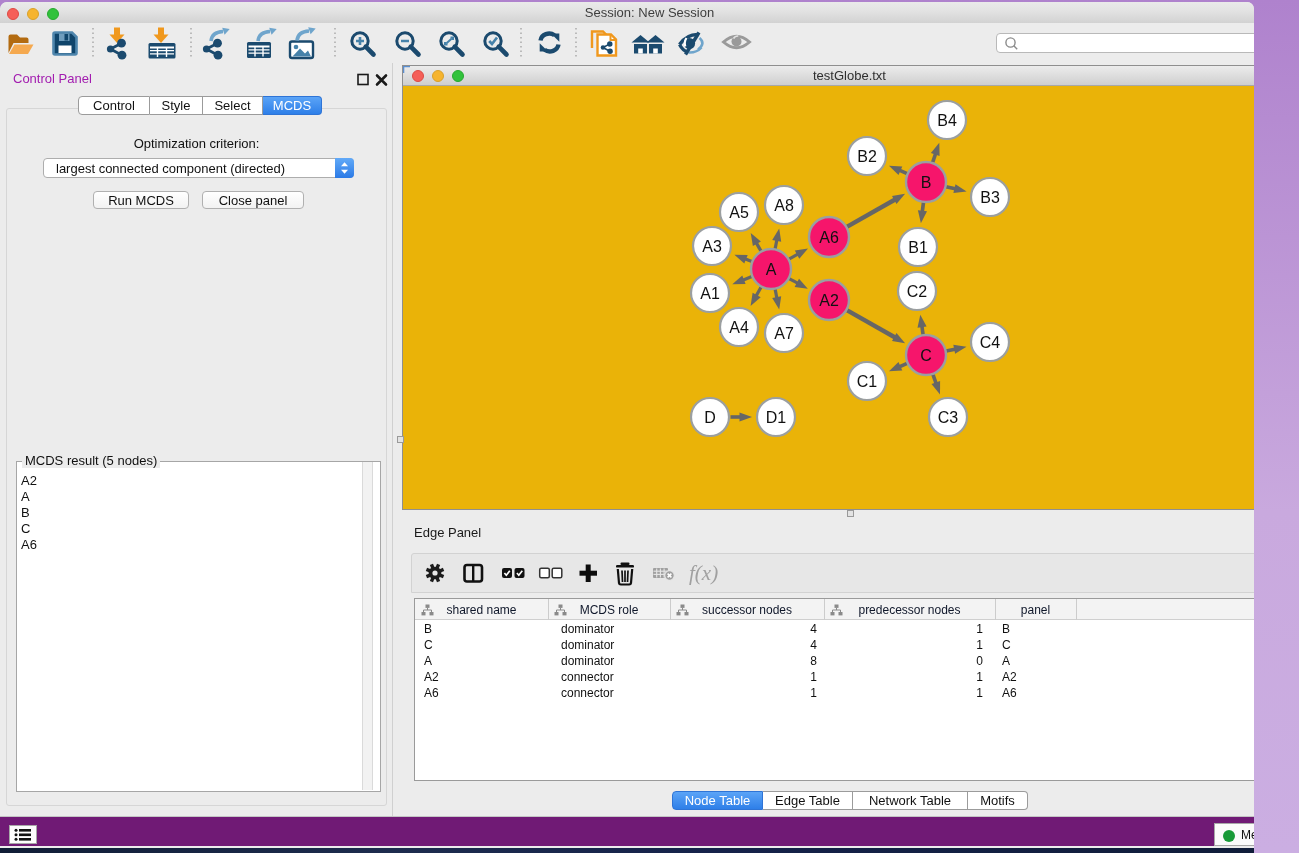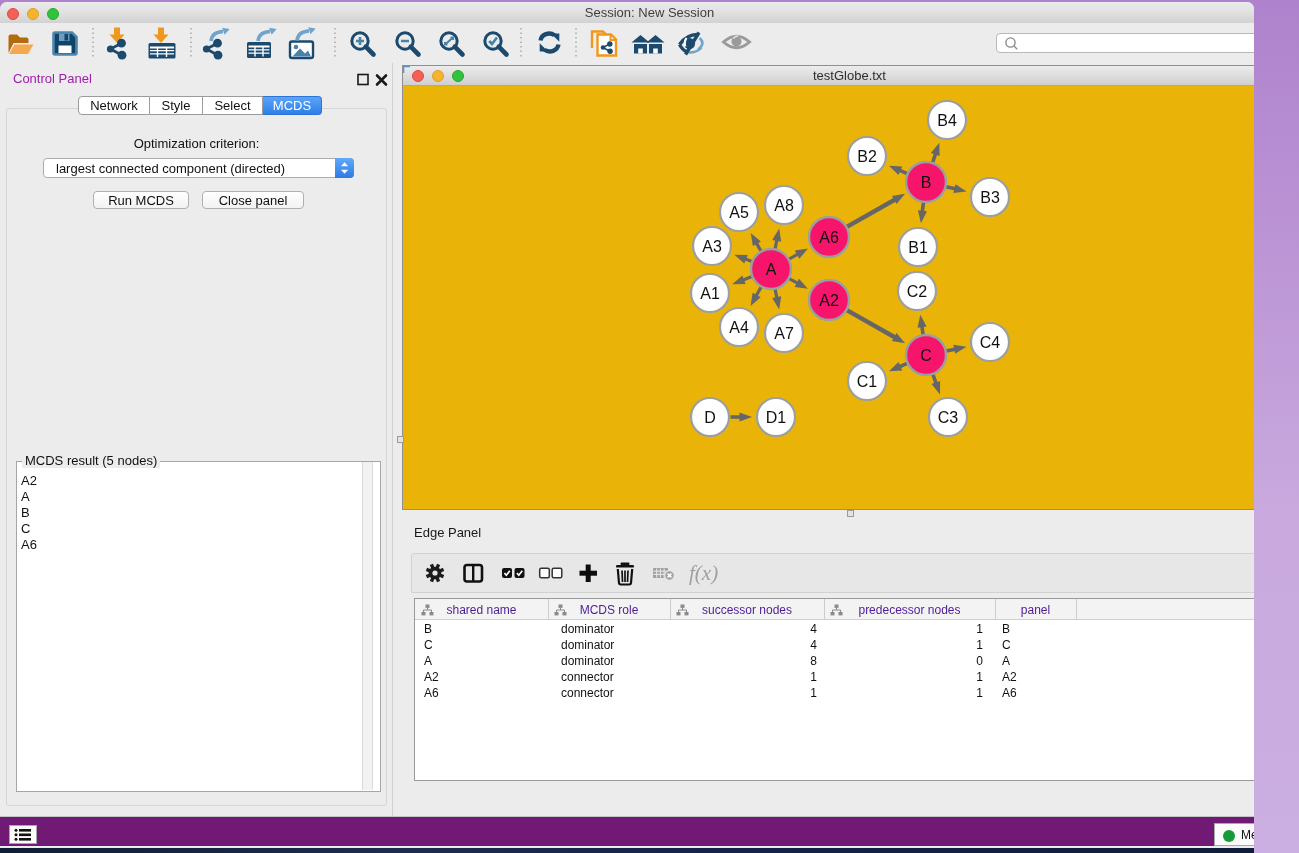--- a/index.html
+++ b/index.html
@@ -38,21 +38,21 @@
 #nettitle .t1{left:9px;background:#f55f58;border:1px solid #dd4a44}
 #nettitle .t2{left:29px;background:#f6b42e;border:1px solid #d9a02a}
 #nettitle .t3{left:49px;background:#32c23c;border:1px solid #27a930}
 #nettitle .title{position:absolute;left:0;right:0;top:2px;text-align:center;font-size:13px;color:#2e2e2e}
 
 #tpanel{position:absolute;left:394px;top:509px;width:905px;height:306px;background:#ececec}
 #tpanel .hdr{position:absolute;left:20px;top:14px;font-size:13px;color:#1a1a1a}
 #ttoolbar{position:absolute;left:17px;top:42px;width:876px;height:40px;background:#e7e7e7;border:1px solid #d2d2d2;border-radius:3px 3px 0 0}
 #ttable{position:absolute;left:20px;top:87px;width:879px;height:183px;background:#fff;border:1px solid #9a9a9a}
 #thead{position:absolute;left:0;top:0;width:877px;height:21px;background:#f3f3f3;border-bottom:1px solid #cfcfcf}
-.th{position:absolute;top:0;height:21px;font-size:12px;color:#4c1d95;display:flex;align-items:center;justify-content:center}
+.th{position:absolute;top:0;height:21px;font-size:12px;color:#0f172a;display:flex;align-items:center;justify-content:center}
 .colline{position:absolute;top:0;width:0;height:21px;border-left:1px solid #cccccc}
 .row{position:absolute;left:0;width:877px;height:16px;font-size:12px;color:#111}
 .cell{position:absolute;top:0;height:16px;line-height:16px}
 .cr{text-align:right}
 
 #btabs{position:absolute;left:278px;top:280px;height:20px;display:flex}
 
 #statusbar{position:absolute;left:0;top:814px;width:1299px;height:30px;background:#701a75;border-top:1px solid #c4c4c4}
 #hambtn{position:absolute;left:9px;top:8px;width:28px;height:19px;background:#fdfdfd;border:1px solid #a8a8a8}
 #membox{position:absolute;left:1214px;top:6px;width:74px;height:23px;background:#fbfbfb;border:1px solid #a8a8a8;font-size:12px;color:#111}
@@ -167,21 +167,21 @@
       </svg>
     </div>
   <div id="cpanel">
     <div class="hdr">Control Panel</div>
     <svg width="40" height="18" style="position:absolute;left:355px;top:8px">
         <rect x="3" y="3.5" width="10" height="10" fill="none" stroke="#1a1a1a" stroke-width="1.6"></rect>
         <path d="M22,4.5 L31,13.5 M31,4.5 L22,13.5" stroke="#1a1a1a" stroke-width="2.6" stroke-linecap="round"></path>
       </svg>
     <div id="cpcontent"></div>
     <div class="tabrow">
-      <div class="tab first" style="width:72px">Network</div>
+      <div class="tab first" style="width:72px">Control</div>
         <div class="tab" style="width:53px">Style</div>
         <div class="tab" style="width:60px">Select</div>
         <div class="tab sel last" style="width:59px">MCDS</div>
     </div>
     <div id="dropdown">
         <div class="txt">largest connected component (directed)</div>
         <div class="cap">
           <svg width="19" height="20" style="position:absolute;left:0;top:0">
             <path d="M6,8.2 L9.5,4.2 L13,8.2 Z" fill="#fff"></path>
             <path d="M6,11.8 L9.5,15.8 L13,11.8 Z" fill="#fff"></path>
@@ -412,20 +412,26 @@
           </div>
           <div class="row" style="top:86px">
             <div class="cell" style="left:9px">A6</div>
             <div class="cell" style="left:146px">connector</div>
             <div class="cell cr" style="left:255px;width:147px">1</div>
             <div class="cell cr" style="left:409px;width:159px">1</div>
             <div class="cell" style="left:587px">A6</div>
           </div>
         </div>
     </div>
+    <div id="btabs">
+      <div class="tab first sel" style="width:91px">Node Table</div>
+      <div class="tab" style="width:90px">Edge Table</div>
+      <div class="tab" style="width:115px">Network Table</div>
+      <div class="tab last" style="width:60px">Motifs</div>
+    </div>
   </div>
   <div id="statusbar">
     <div id="hambtn">
         <svg width="26" height="17" style="position:absolute;left:0px;top:0px">
           <circle cx="6" cy="4.2" r="1.5" fill="#111"></circle>
           <rect x="9" y="3" width="12" height="2.6" fill="#111"></rect>
           <circle cx="6" cy="8.7" r="1.5" fill="#111"></circle>
           <rect x="9" y="7.5" width="12" height="2.6" fill="#111"></rect>
           <circle cx="6" cy="13.2" r="1.5" fill="#111"></circle>
           <rect x="9" y="12" width="12" height="2.6" fill="#111"></rect>

